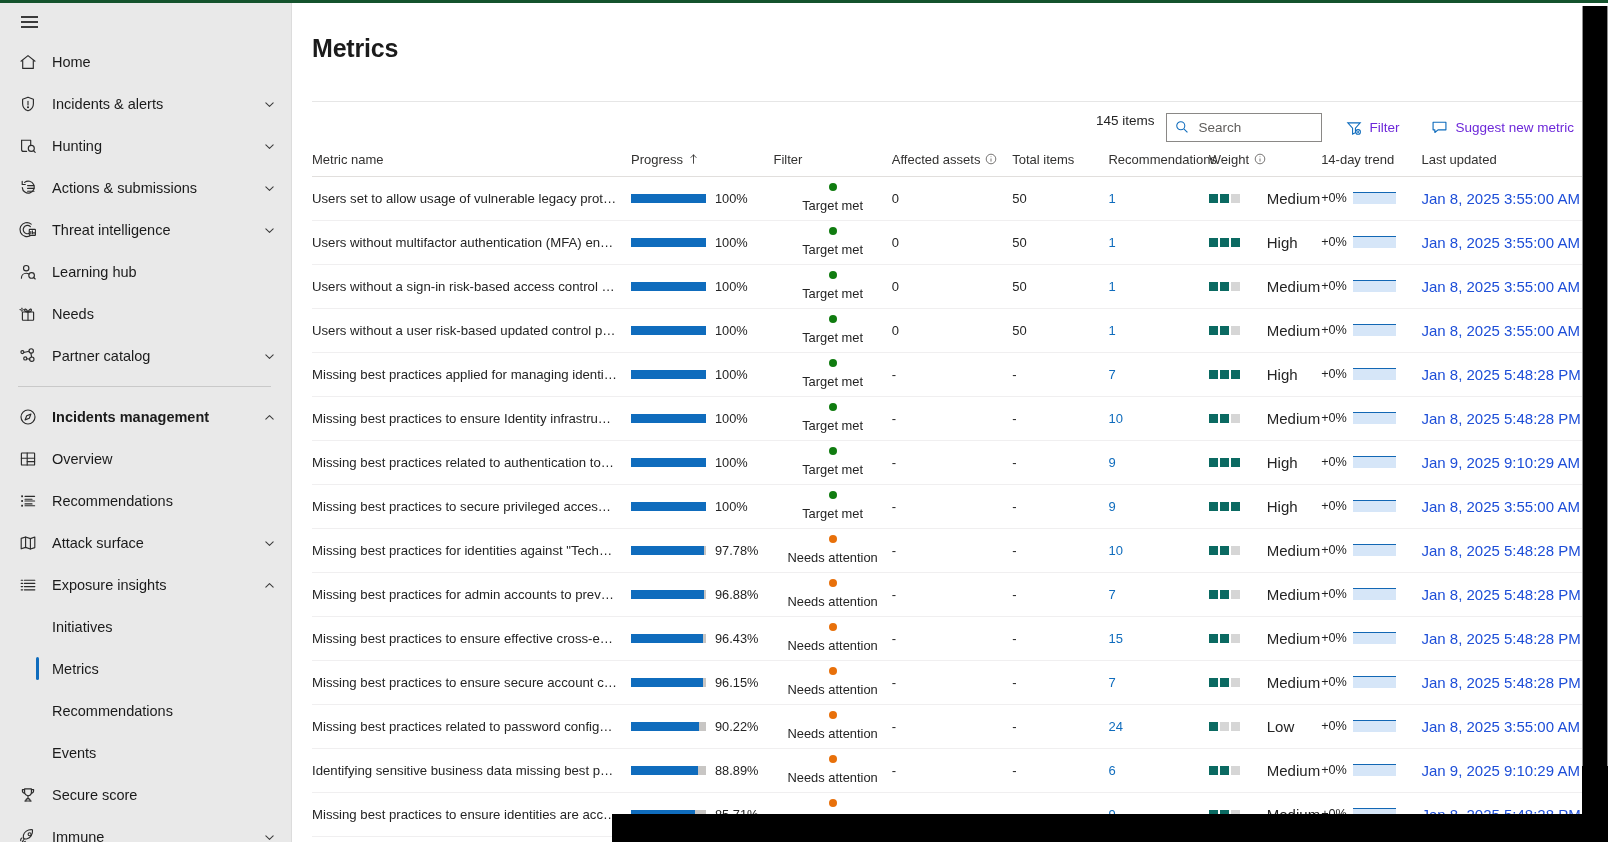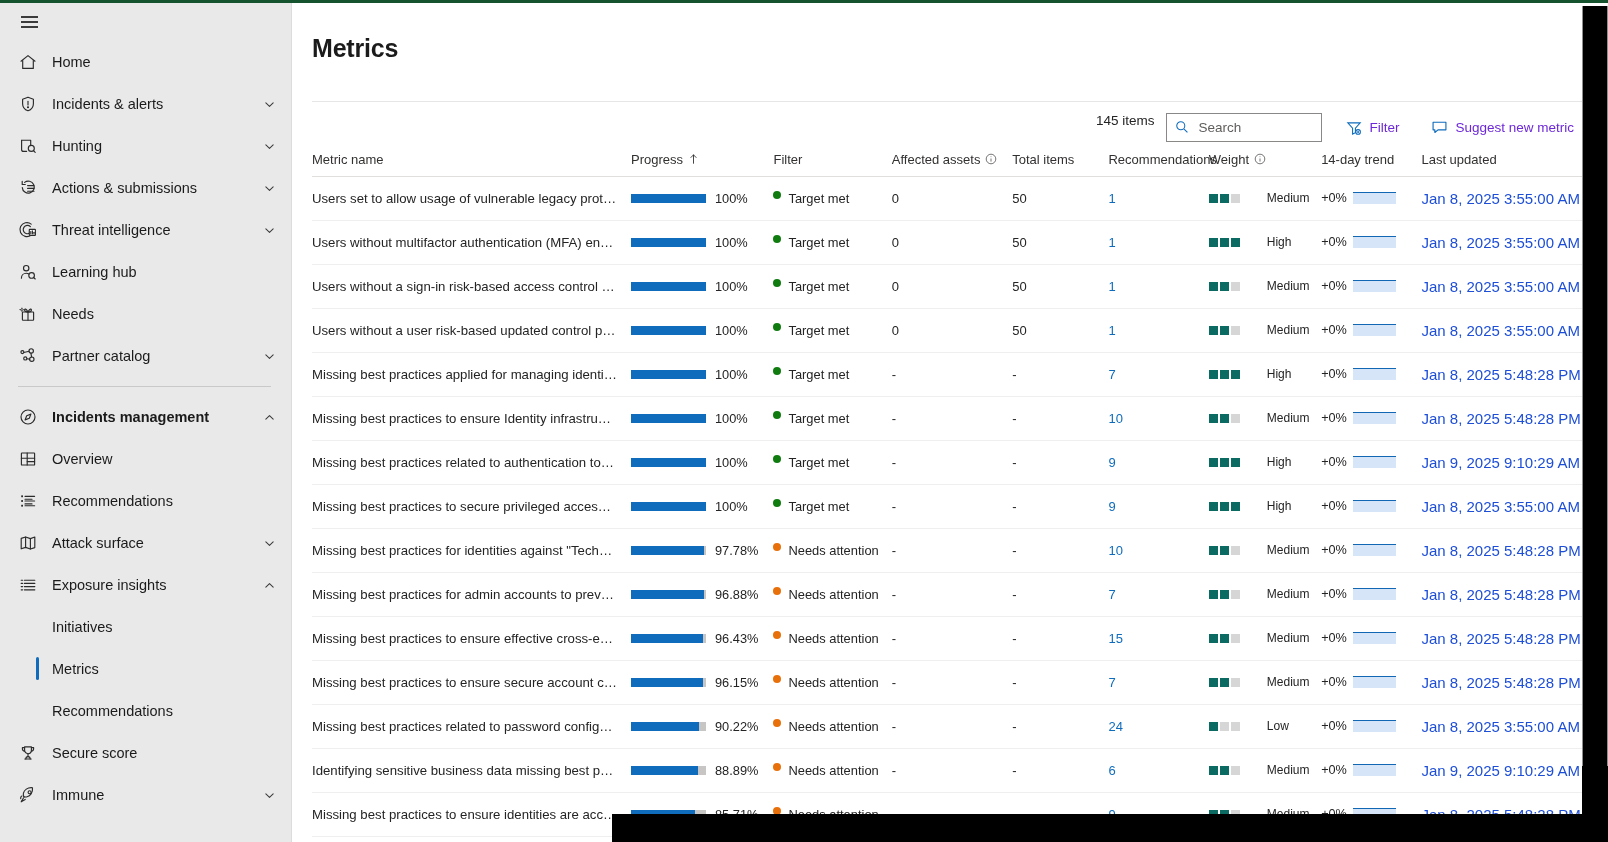--- a/index.html
+++ b/index.html
@@ -224,33 +224,33 @@
     background: #c8c6c4;
     position: relative;
     overflow: hidden;
   }
   .prog-fill {
     position: absolute; left: 0; top: 0; bottom: 0;
     background: #0f6cbd;
   }
   .prog-pct { font-size: 12.8px; color: #242424; }
 
-  .state-cell { display: flex; align-items: flex-start; gap: 7px; }
+  .state-cell { display: flex; align-items: center; gap: 7px; flex-direction: column; }
   .state-dot { width: 8px; height: 8px; border-radius: 50%; }
   .state-dot.met    { background: #107c10; }
   .state-dot.needs  { background: #e8700a; }
   .state-txt { font-size: 12.9px; color: #242424; }
 
   .recs-link { color: #0f6cbd; cursor: pointer; font-size: 13px; }
 
   .weight-cell { display: flex; align-items: center; gap: 7px; }
   .wbars { display: flex; gap: 2px; }
   .wbar { width: 9px; height: 9px; background: #d6d6d6; }
   .wbar.on { background: #0b6a62; }
-  .weight-txt { font-size: 12px; color: #242424; padding-left: 20px; }
+  .weight-txt { font-size: 15px; color: #242424; padding-left: 20px; }
 
   .trend-cell { display: flex; align-items: center; gap: 6px; }
   .trend-pct { font-size: 12.7px; color: #242424; }
   .spark {
     width: 43px; height: 12px;
     background: #d6e6f8;
     border-top: 1.6px solid #1267b4;
     position: relative;
   }
   .updated-txt { font-size: 15px; color: #1d4ed8; }
@@ -488,20 +488,23 @@
           </span>
         </div>
         <div class="nav-item sub">
           <span class="lbl">Initiatives</span>
         </div>
         <div class="nav-item sub selected">
           <span class="lbl">Metrics</span>
         </div>
         <div class="nav-item sub">
           <span class="lbl">Recommendations</span>
+        </div>
+        <div class="nav-item sub">
+          <span class="lbl">Events</span>
         </div>
         <div class="nav-item">
           <span class="ico">
             <svg width="20" height="20" viewBox="0 0 20 20" fill="none" stroke="#2b2b2b" stroke-width="1.15" stroke-linecap="round" stroke-linejoin="round">
               <path d="M6.6 3.8h6.8v3.5a3.4 3.4 0 0 1-6.8 0z"></path>
               <path d="M6.6 4.6H4.4v1.2c0 1.4 1 2.3 2.2 2.4"></path>
               <path d="M13.4 4.6h2.2v1.2c0 1.4-1 2.3-2.2 2.4"></path>
               <line x1="10" y1="10.7" x2="10" y2="13.6"></line>
               <line x1="6.8" y1="16" x2="13.2" y2="16"></line>
               <path d="M7.8 16c0-1.4 1-2.4 2.2-2.4s2.2 1 2.2 2.4"></path>

